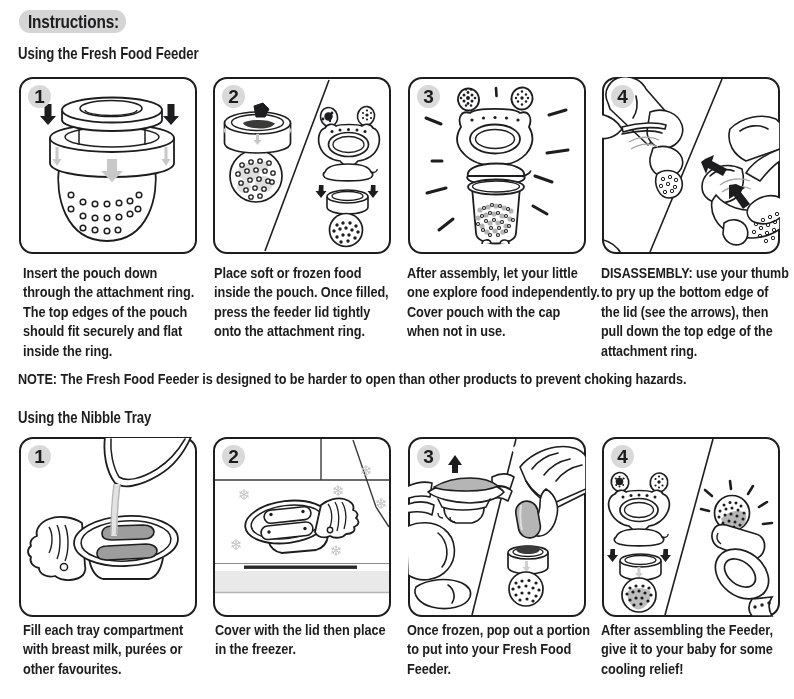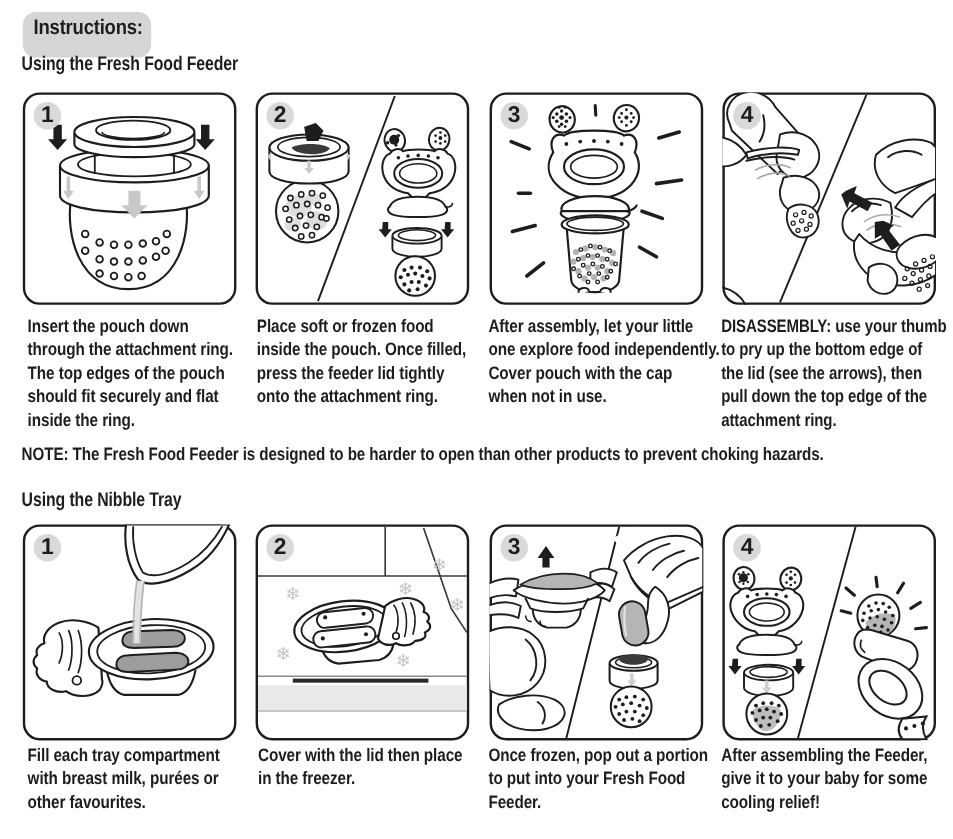--- a/index.html
+++ b/index.html
@@ -1,18 +1,18 @@
 <!DOCTYPE html>
 <html><head>
 <meta charset="utf-8">
 <style>
 html,body{margin:0;padding:0;}
 body{width:794px;height:699px;position:relative;background:#fff;overflow:hidden;
   font-family:"Liberation Sans",sans-serif;color:#1d1d1f;}
-.pill{position:absolute;left:19px;top:10px;width:107px;height:38px;background:#d5d5d5;
+.pill{position:absolute;left:19px;top:10px;width:107px;height:23px;background:#d5d5d5;
   border-radius:11px;}
 .pill span{position:absolute;left:9px;top:2px;display:inline-block;font-size:17.5px;font-weight:bold;
   transform:scaleX(0.88);transform-origin:0 0;white-space:nowrap;letter-spacing:-0.2px;}
 .h1{position:absolute;left:18px;font-size:16.5px;font-weight:bold;
   transform:scaleX(0.8);transform-origin:0 0;white-space:nowrap;letter-spacing:-0.1px;}
 .panel{position:absolute;width:174px;height:173px;border:2px solid #1d1d1f;border-radius:14px;background:#fff;}
 .badge{position:absolute;z-index:2;left:7px;top:6px;width:23px;height:23px;border-radius:50%;background:#d9d9d9;
   text-align:center;font-size:19px;font-weight:bold;line-height:23px;color:#1d1d1f;}
 .cap{position:absolute;font-size:15px;font-weight:bold;line-height:19.4px;
   transform:scaleX(0.85);transform-origin:0 0;white-space:nowrap;letter-spacing:-0.1px;}

